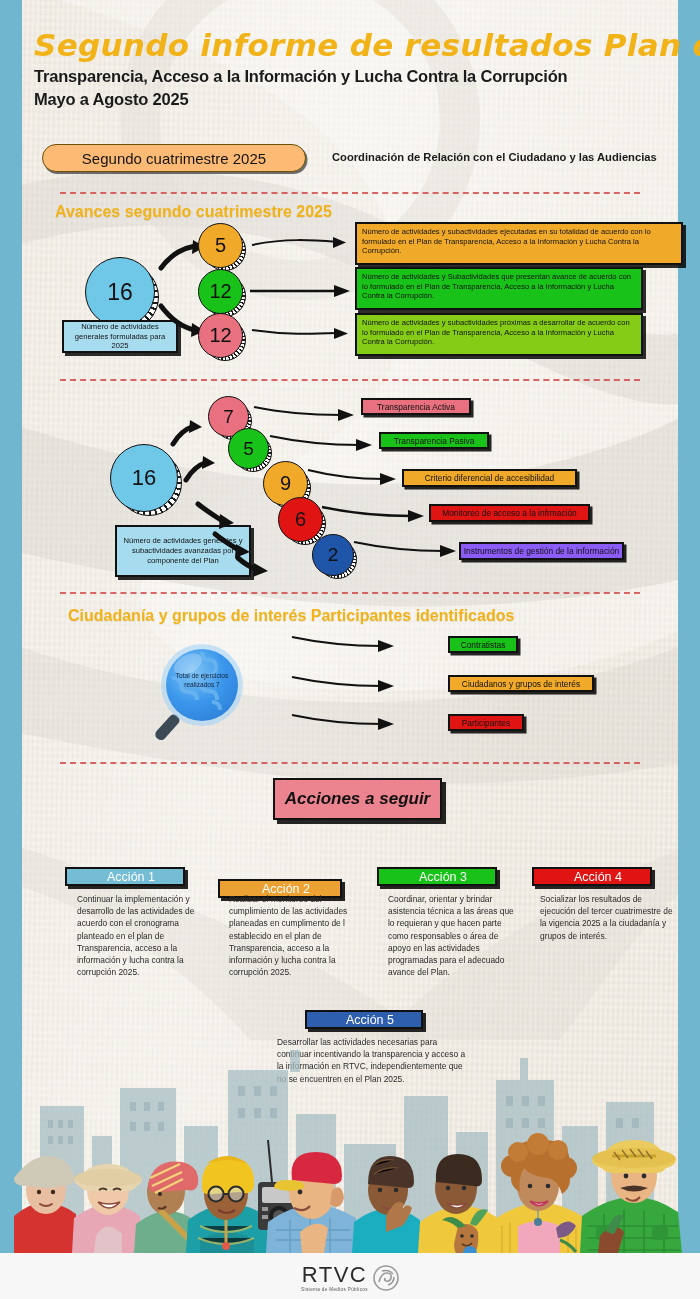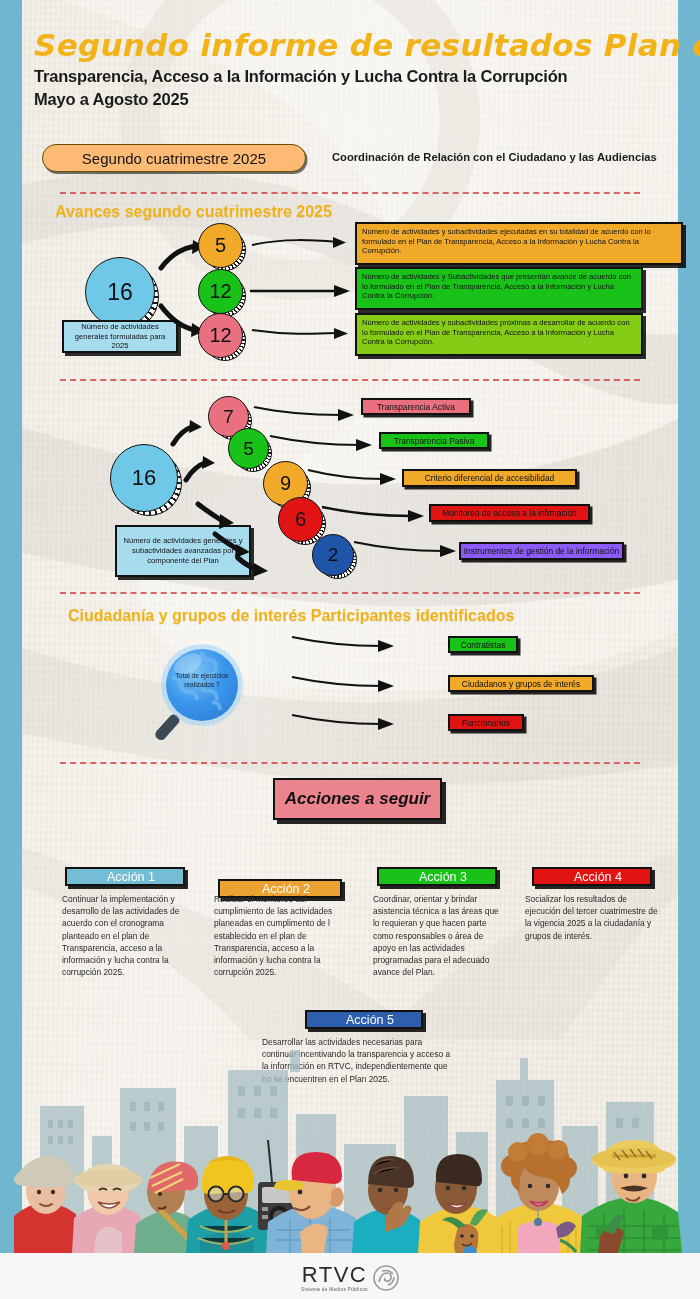--- a/index.html
+++ b/index.html
@@ -100,20 +100,21 @@
     font-style:italic;font-weight:bold;font-size:17px;color:#111;
   }
   .acc-head{
     position:absolute;border:2.2px solid #111;box-shadow:3px 3px 0 rgba(0,0,0,.85);
     display:flex;align-items:center;justify-content:center;
     color:#fff;font-size:12.5px;box-sizing:border-box;padding-left:12px;
   }
   .acc-body{
     position:absolute;color:#2a2a2a;font-size:8.4px;line-height:1.45;
     box-sizing:border-box;
+    margin-left:15px;
   }
 
   
   .footer{position:absolute;left:0;top:1253px;width:700px;height:46px;background:#f7f7f7;}
   .logo-wrap{position:absolute;left:0;top:1258px;width:700px;height:40px;display:flex;align-items:center;justify-content:center;gap:5px;}
   .logo-text{display:flex;flex-direction:column;align-items:center;line-height:1;}
   .logo-main{font-size:22px;letter-spacing:1.5px;color:#2b2b2b;font-family:"Liberation Sans",sans-serif;}
   .logo-sub{font-size:4.6px;letter-spacing:.35px;color:#555;margin-top:2px;}
 </style>
 </head>
@@ -294,21 +295,21 @@
   <svg class="arrowsvg" style="left:290px;top:675px;width:110px;height:14px;" viewBox="0 0 110 14">
     <path d="M2,2 C35,9 62,11 92,11" stroke="#111" stroke-width="2.2" fill="none"></path>
     <path d="M88,5 L104,11 L88,17 Z" fill="#111"></path>
   </svg>
   <div class="tagbox" style="left:448px;top:675px;width:146px;height:17px;background:#F0A929;">Ciudadanos y grupos de interés</div>
 
   <svg class="arrowsvg" style="left:290px;top:713px;width:110px;height:14px;" viewBox="0 0 110 14">
     <path d="M2,2 C35,9 62,11 92,11" stroke="#111" stroke-width="2.2" fill="none"></path>
     <path d="M88,5 L104,11 L88,17 Z" fill="#111"></path>
   </svg>
-  <div class="tagbox" style="left:448px;top:714px;width:76px;height:17px;background:#E11414;">Funcionarios</div>
+  <div class="tagbox" style="left:448px;top:714px;width:76px;height:17px;background:#E11414;">Participantes</div>
 
   <div class="dashed" style="left:60px;top:762px;width:580px;"></div>
 
   <div class="acc-banner" style="left:273px;top:778px;width:165px;height:38px;">Acciones a seguir</div>
 
   <div class="acc-head" style="left:65px;top:867px;width:120px;height:19px;background:#74BDD4;">Acción 1</div>
   <div class="acc-body" style="left:62px;top:893px;width:132px;">Continuar la implementación y desarrollo de las actividades de acuerdo con el cronograma planteado en el plan de Transparencia, acceso a la información y lucha contra la corrupción 2025.</div>
 
   <div class="acc-head" style="left:218px;top:867px;width:124px;height:19px;background:#ECA233;margin-top:12px;">Acción 2</div>
   <div class="acc-body" style="left:214px;top:893px;width:134px;">Realizar el monitoreo del cumplimiento de las actividades planeadas en cumplimento de l establecido en el plan de Transparencia, acceso a la información y lucha contra la corrupción 2025.</div>

